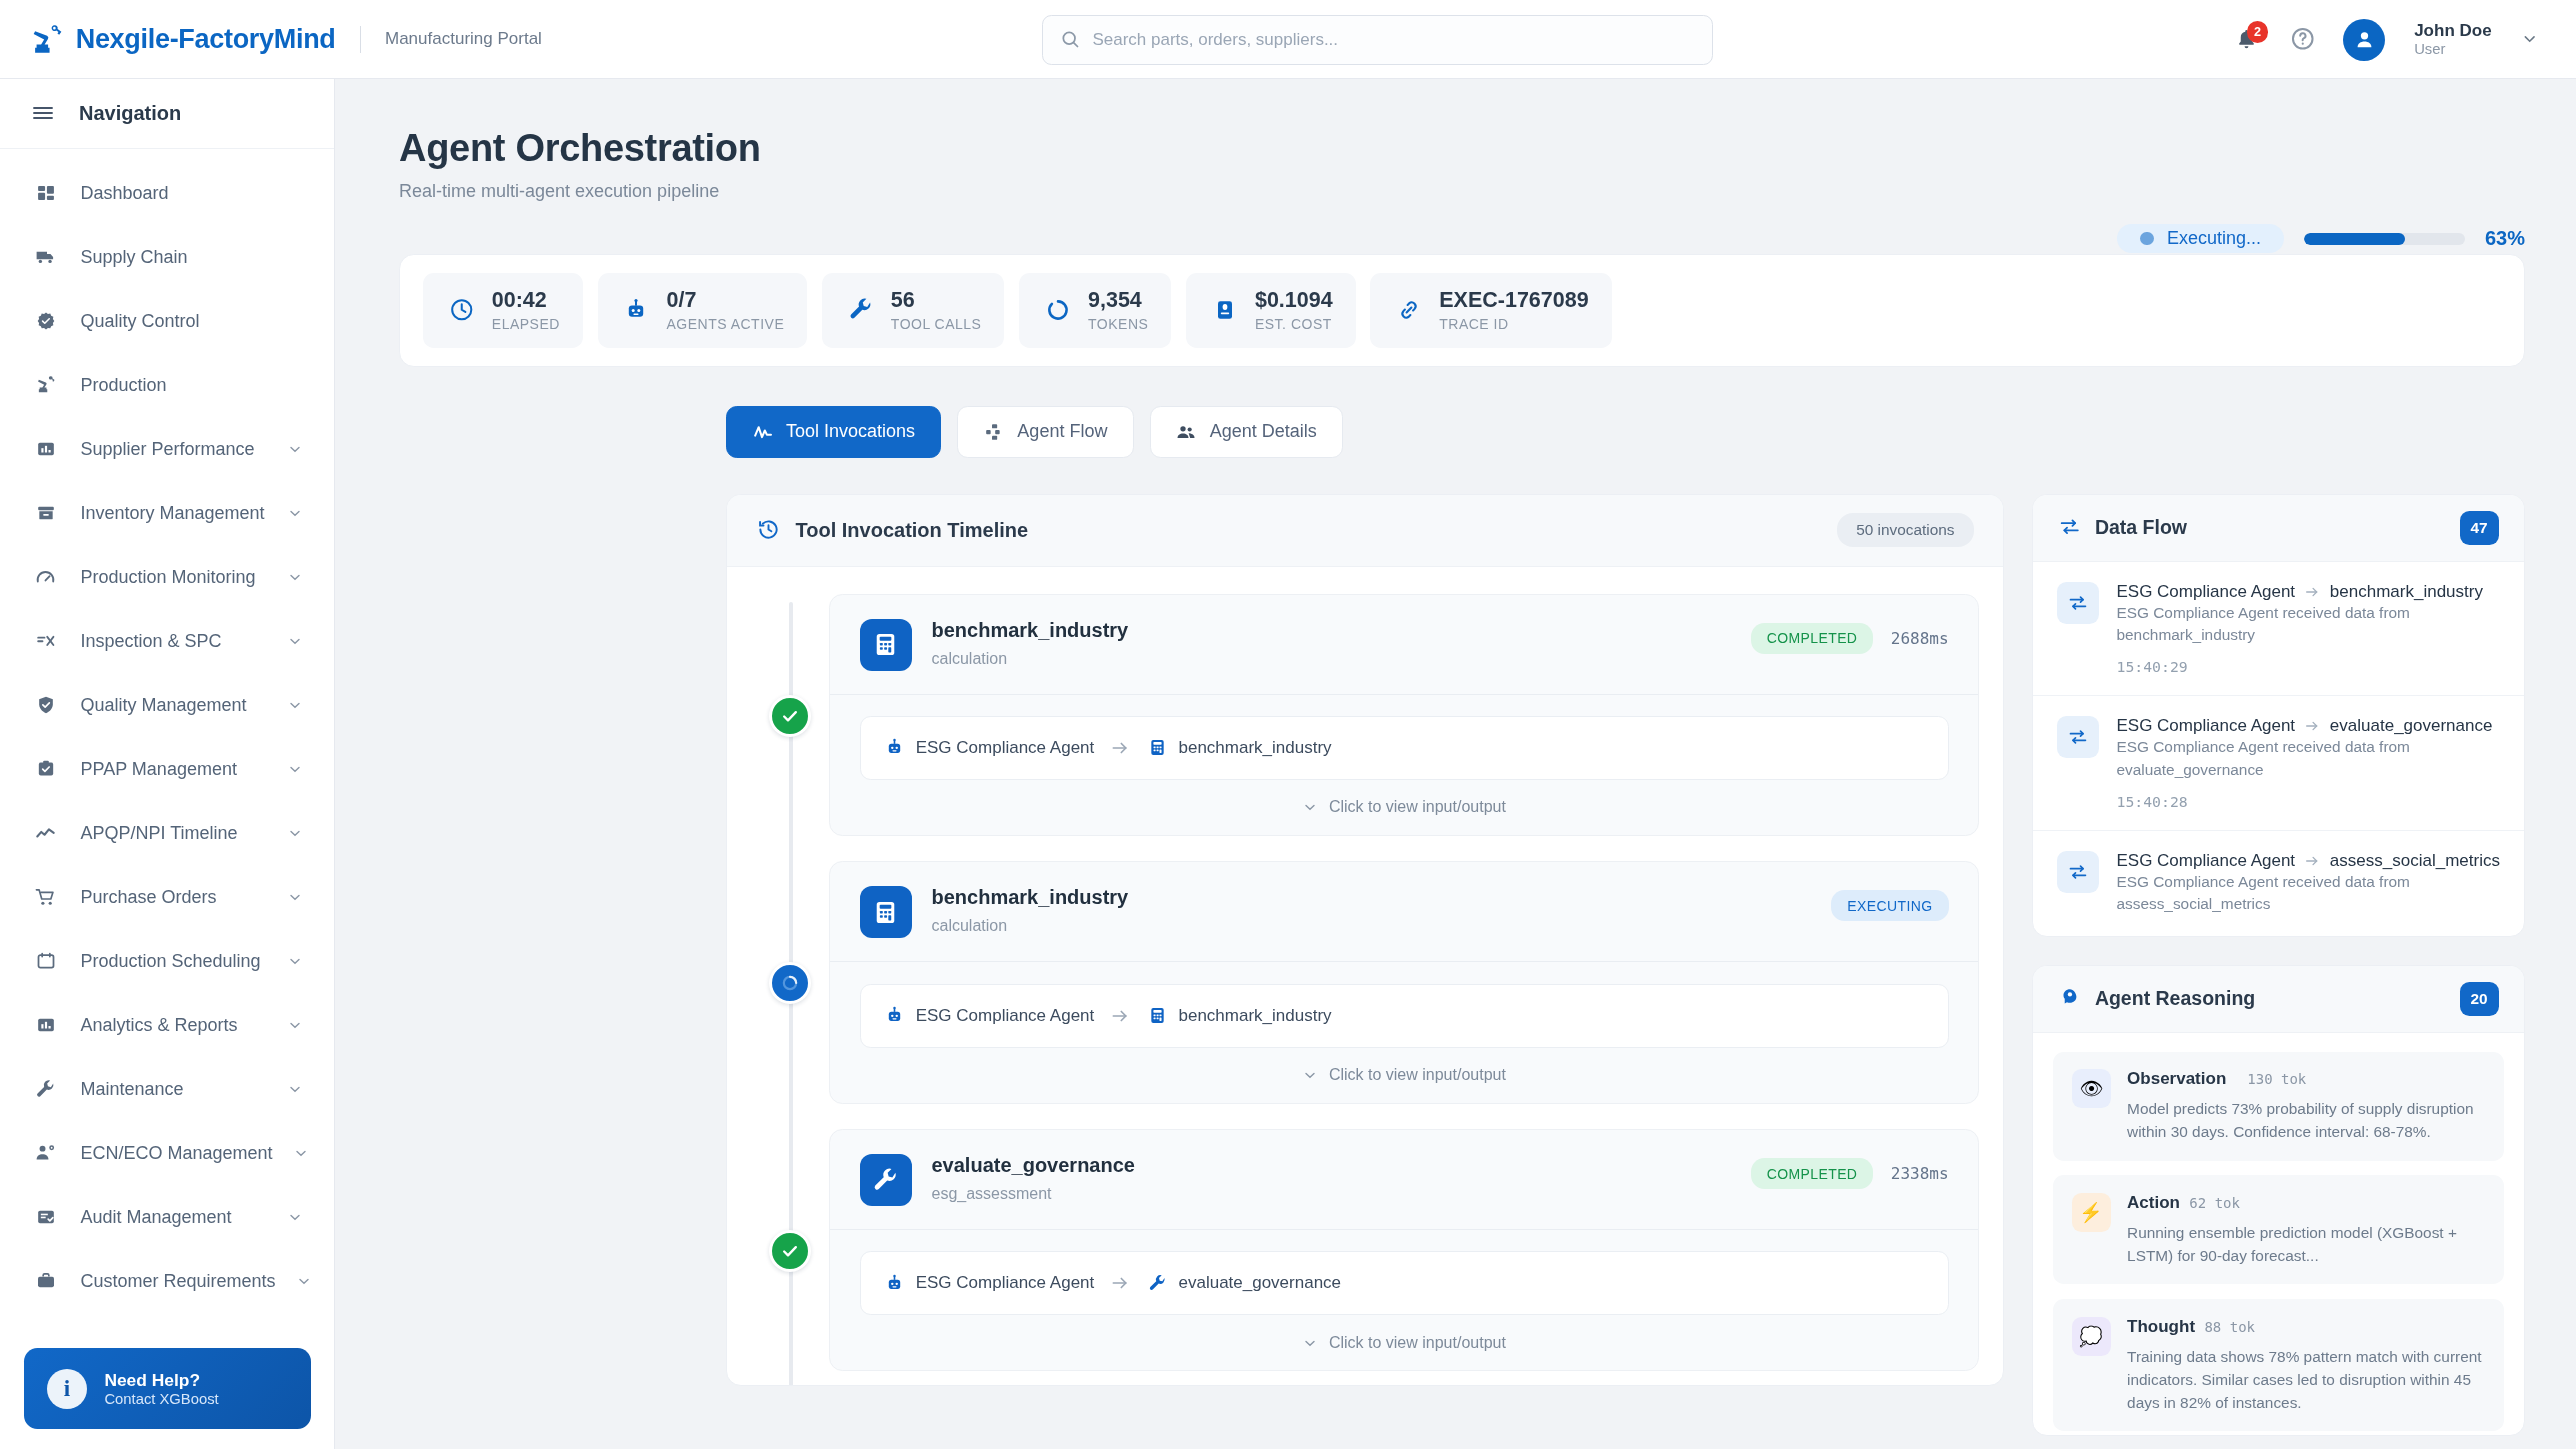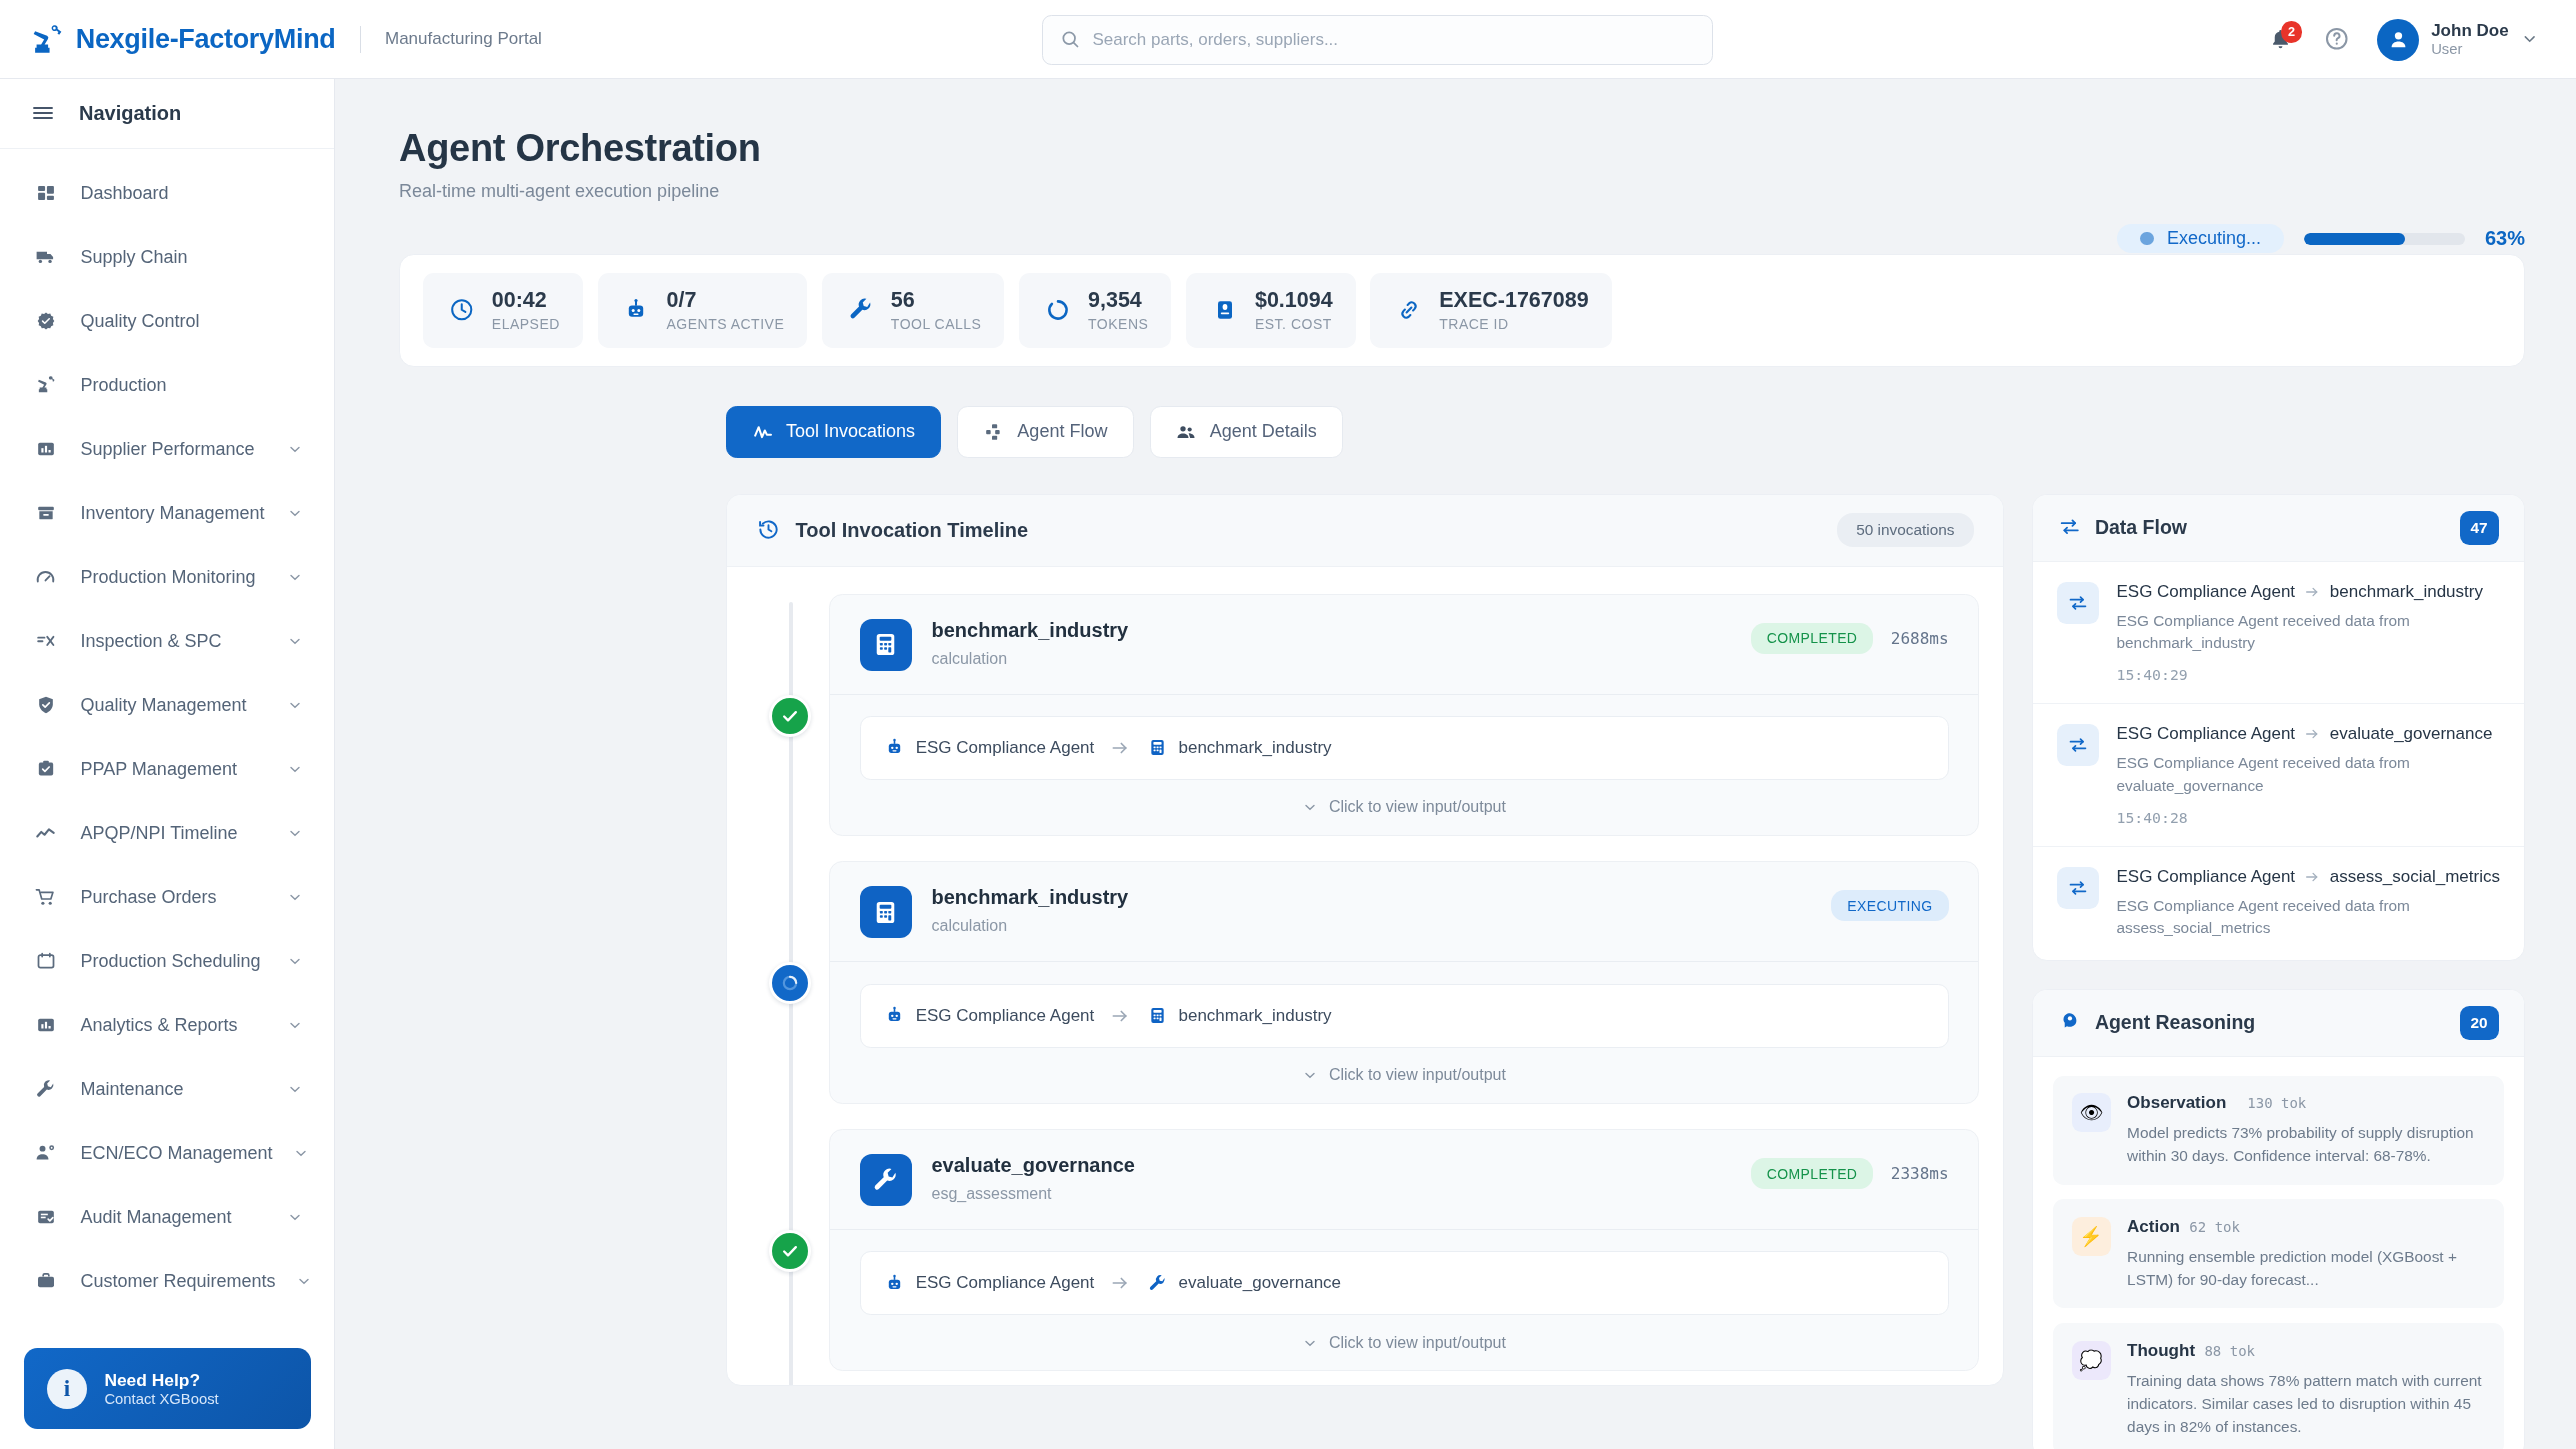--- a/index.html
+++ b/index.html
@@ -38,21 +38,21 @@
   .bell-wrap { position: relative; width: 29.5px; height: 31px; display: flex; align-items: center; justify-content: center; }
   .bell-badge {
     position: absolute; top: -2.7px; right: -6.7px; min-width: 21.5px; height: 21.5px;
     background: #e8342a; color: #fff; border-radius: 10.7px; font-size: 12.7px; font-weight: 600;
     display: flex; align-items: center; justify-content: center; padding: 0 5.4px;
   }
   .avatar {
     width: 42px; height: 42px; border-radius: 50%; background: #0b66c3;
     display: flex; align-items: center; justify-content: center;
   }
-  .user-block { display: flex; align-items: center; gap: 12px; }
+  .user-block { display: flex; align-items: center; gap: 29px; }
   .user-text { line-height: 1.15; }
   .user-name { font-size: 17px; font-weight: 700; color: #2b3a4b; }
   .user-role { font-size: 14.8px; color: #8b97a6; }
 
   
   .sidebar {
     position: absolute; top: 79px; left: 0; width: 335px; height: 1370px;
     background: #ffffff; border-right: 0.7px solid #e6e9ef; z-index: 20;
   }
   .nav-head {
@@ -190,21 +190,21 @@
     background: #1168c8; color: #fff; font-size: 15.4px; font-weight: 700;
     display: flex; align-items: center; justify-content: center;
   }
   .df-item { padding: 20px 24px; border-bottom: 0.7px solid #eff2f6; display: flex; gap: 17.4px; }
   .df-item:last-child { border-bottom: none; }
   .df-ico {
     width: 42px; height: 42px; border-radius: 9.4px; background: #e6f0fb; flex: 0 0 42px;
     display: flex; align-items: center; justify-content: center;
   }
   .df-head { font-size: 17px; color: #263546; display: flex; align-items: center; gap: 9.4px; flex-wrap: wrap; }
-  .df-desc { font-size: 15.4px; color: #7b8899; margin-top: 8px; line-height: 1.45; }
+  .df-desc { font-size: 15.4px; color: #7b8899; line-height: 1.45; }
   .df-time { font-size: 14.8px; color: #93a0af; margin-top: 12px; font-family: "DejaVu Sans Mono", monospace; }
 
   .ar-body { padding: 19px 20px 0 20px; height: 402px; overflow: hidden; }
   .ar-item { background: #f6f8fa; border-radius: 10.7px; padding: 17.4px 19px; display: flex; gap: 16px; margin-bottom: 14.8px; }
   .ar-ico { width: 39px; height: 39px; border-radius: 9.4px; flex: 0 0 39px;
             display: flex; align-items: center; justify-content: center; font-size: 19px; }
   .ar-kind { font-size: 17px; font-weight: 700; color: #263546; }
   .ar-tok { font-size: 14px; color: #8b97a6; font-family: "DejaVu Sans Mono", monospace; }
   .ar-text { font-size: 15.4px; color: #6d7b8c; line-height: 1.5; margin-top: 8px; }
 </style>

